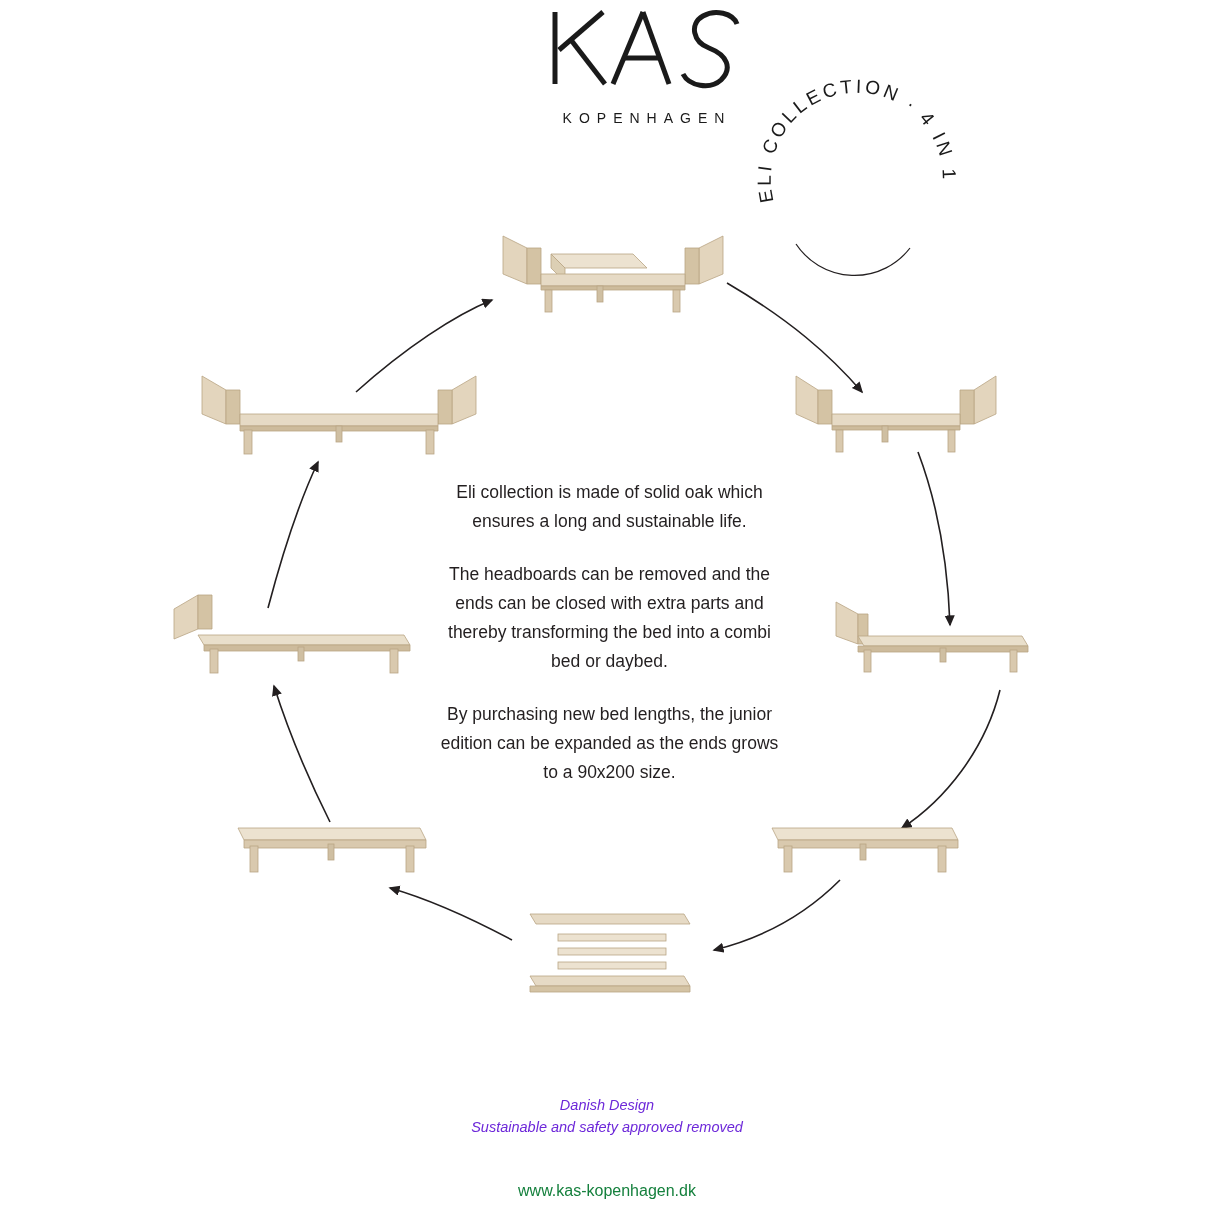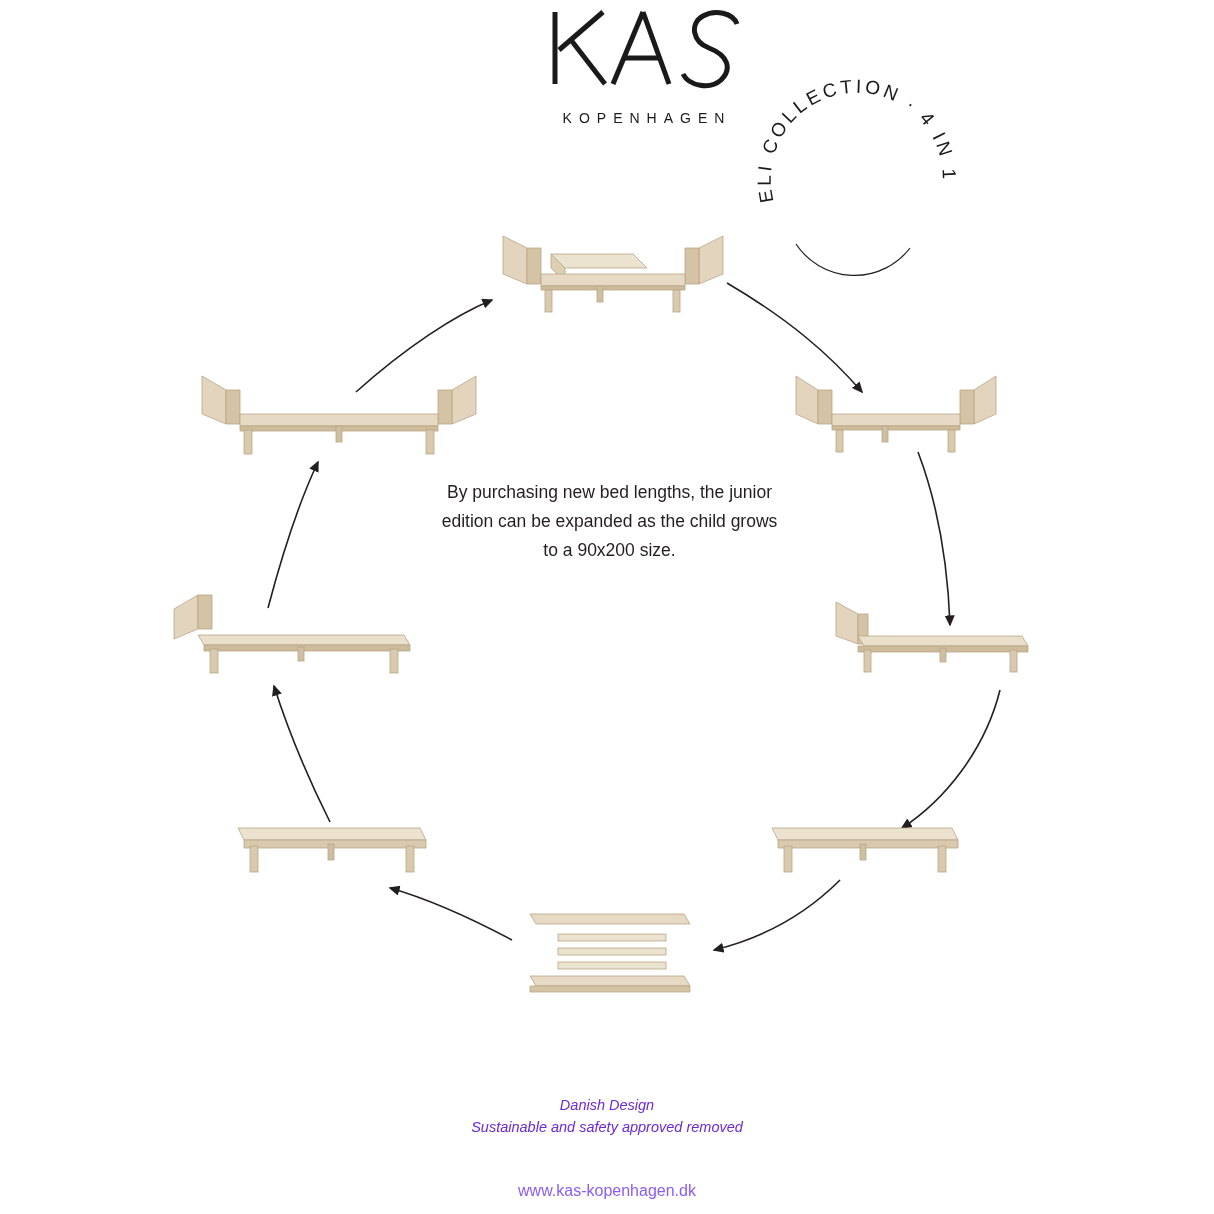--- a/index.html
+++ b/index.html
@@ -84,21 +84,21 @@
     line-height: 22px;
     color: #6d28d9;
   }
   .footer-url {
     position: absolute;
     left: 0;
     top: 1182px;
     width: 100%;
     text-align: center;
     font-size: 16px;
-    color: #8b5cf6;
+    color: #15803d;
   }
 
   
   .bed {
     position: absolute;
   }
   .bed svg { display: block; overflow: visible; }
 
   
   .arrows {
@@ -277,20 +277,22 @@
       <polygon points="44,46 242,46 242,58 44,58" fill="#e6dac5"></polygon>
       <polygon points="44,58 242,58 242,63 44,63" fill="#cdbb9c"></polygon>
       <rect x="48" y="62" width="8" height="24" fill="#d9c9ae"></rect>
       <rect x="230" y="62" width="8" height="24" fill="#d9c9ae"></rect>
       <rect x="140" y="58" width="6" height="16" fill="#cfbfa2"></rect>
     </g>
   </svg>
 </div>
 
 <div class="copy">
-  <p>By purchasing new bed lengths, the junior edition can be expanded as the child grows to a 90x200 size.</p>
+  <p>Eli collection is made of solid oak which ensures a long and sustainable life.</p>
+  <p>The headboards can be removed and the ends can be closed with extra parts and thereby transforming the bed into a combi bed or daybed.</p>
+  <p>By purchasing new bed lengths, the junior edition can be expanded as the ends grows to a 90x200 size.</p>
 </div>
 
 <div class="footer-tag">
   <div>Danish Design</div>
   <div>Sustainable and safety approved removed</div>
 </div>
 <div class="footer-url">www.kas-kopenhagen.dk</div>
 
 </body></html>

